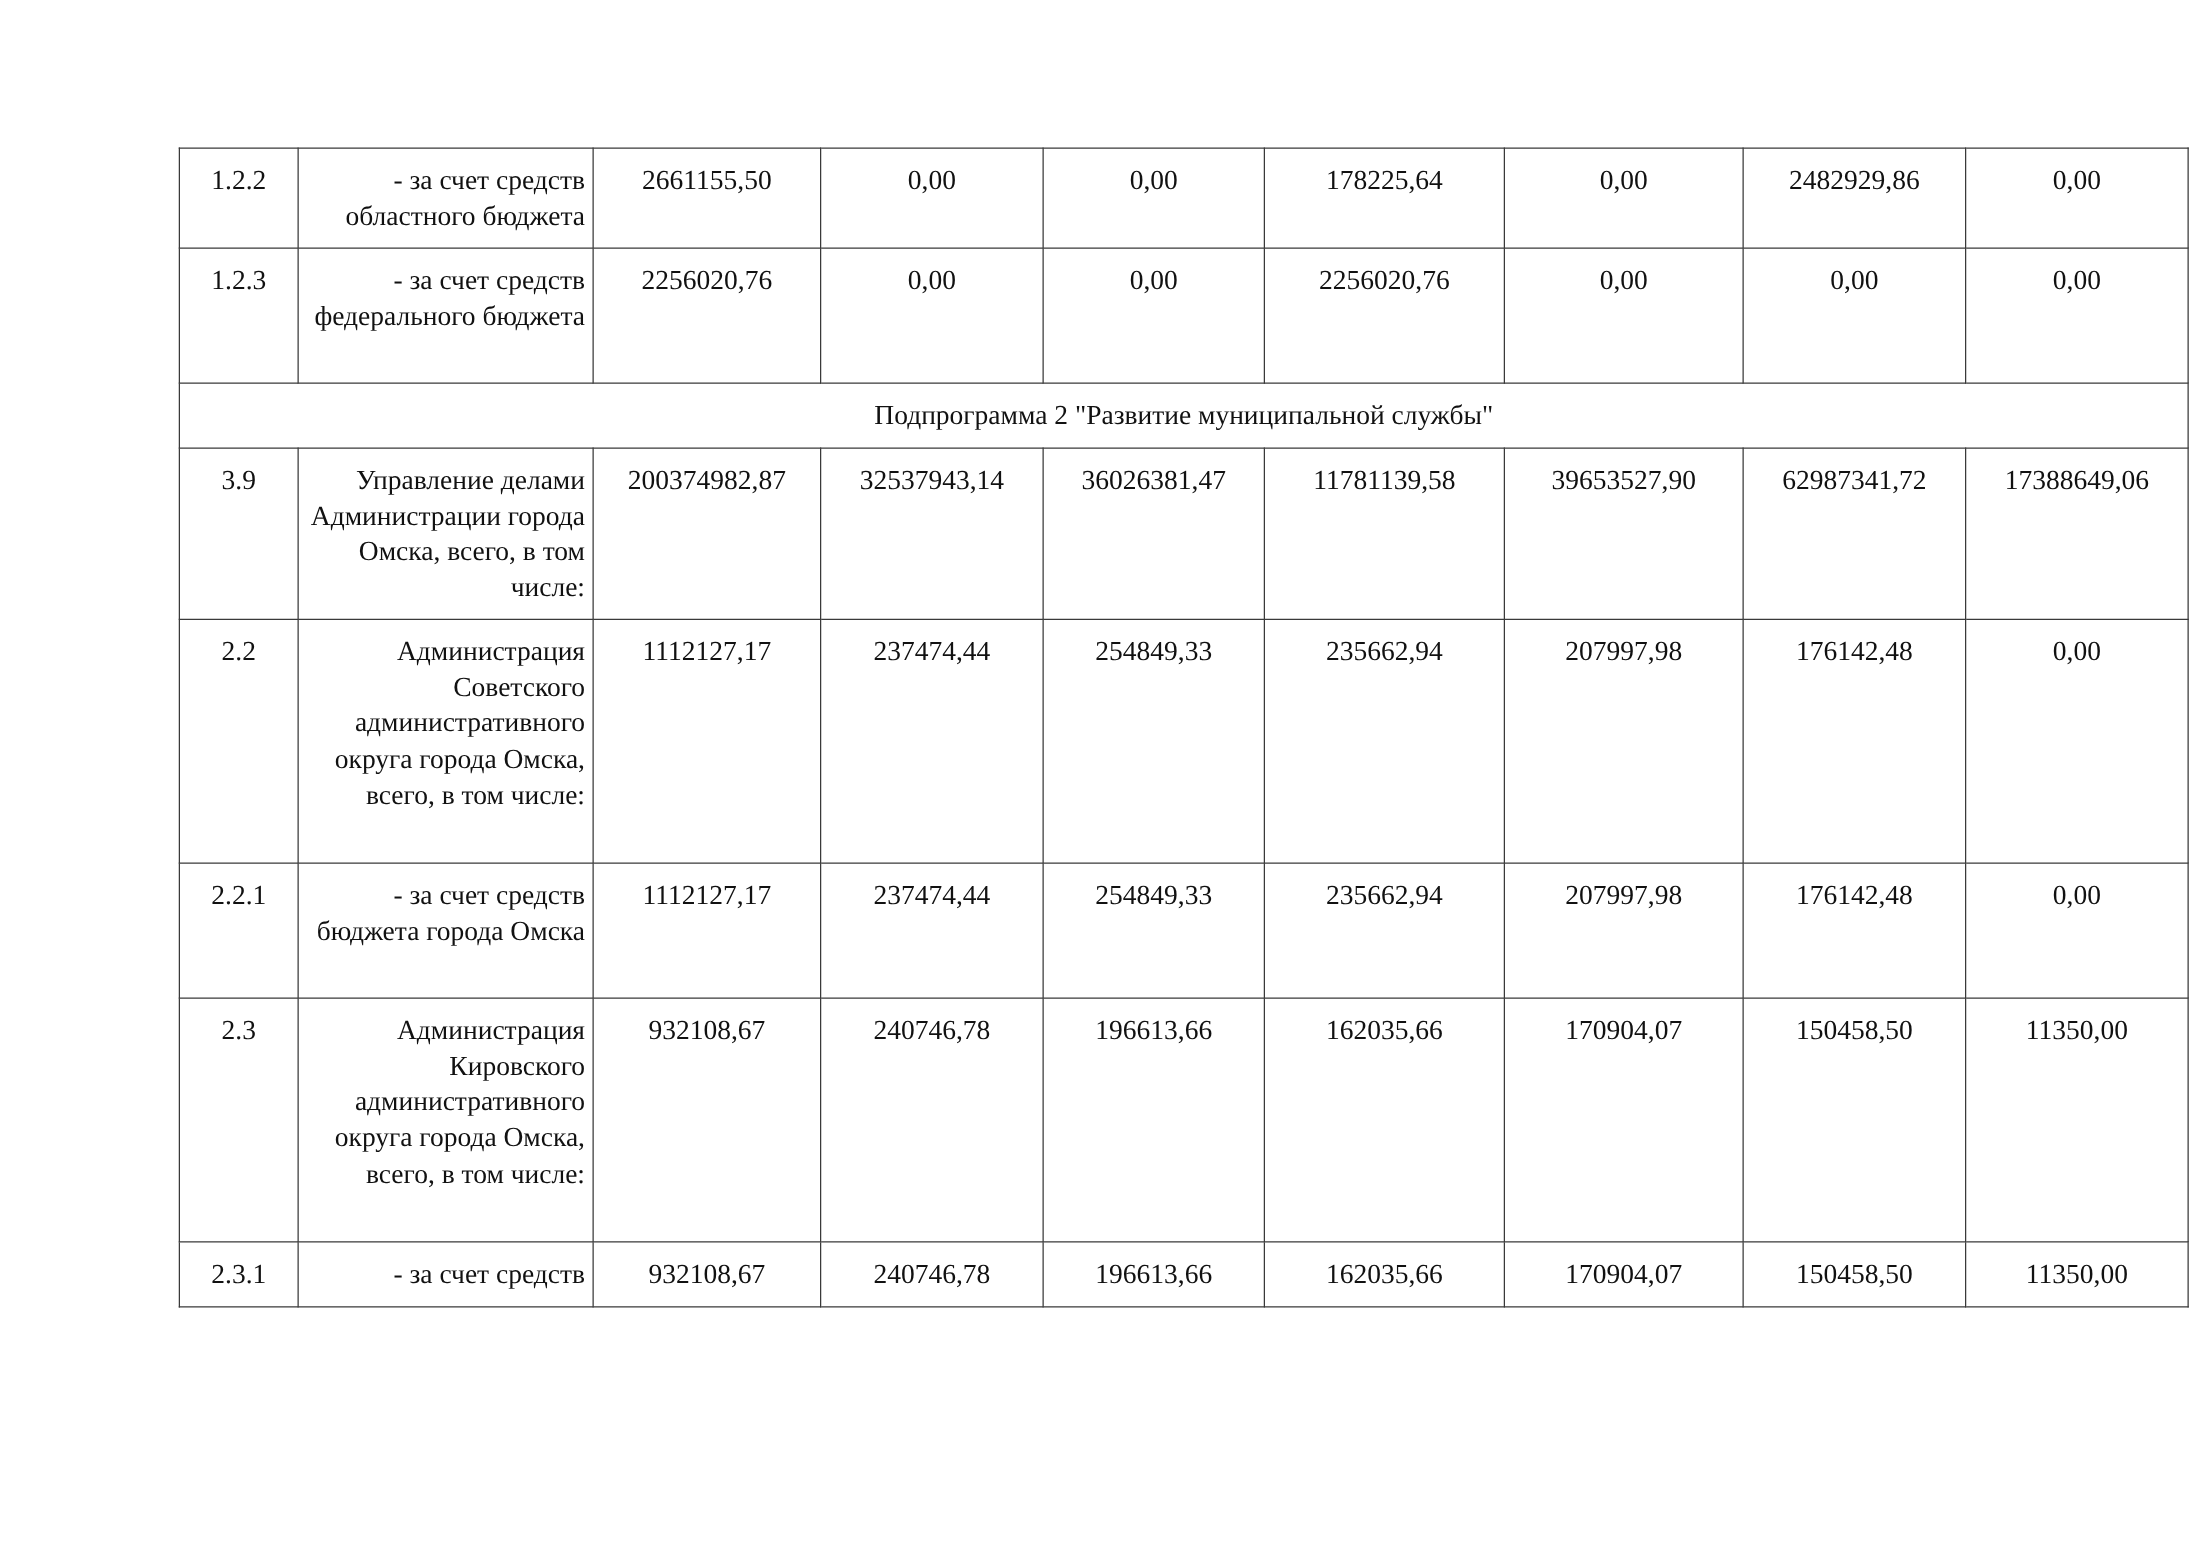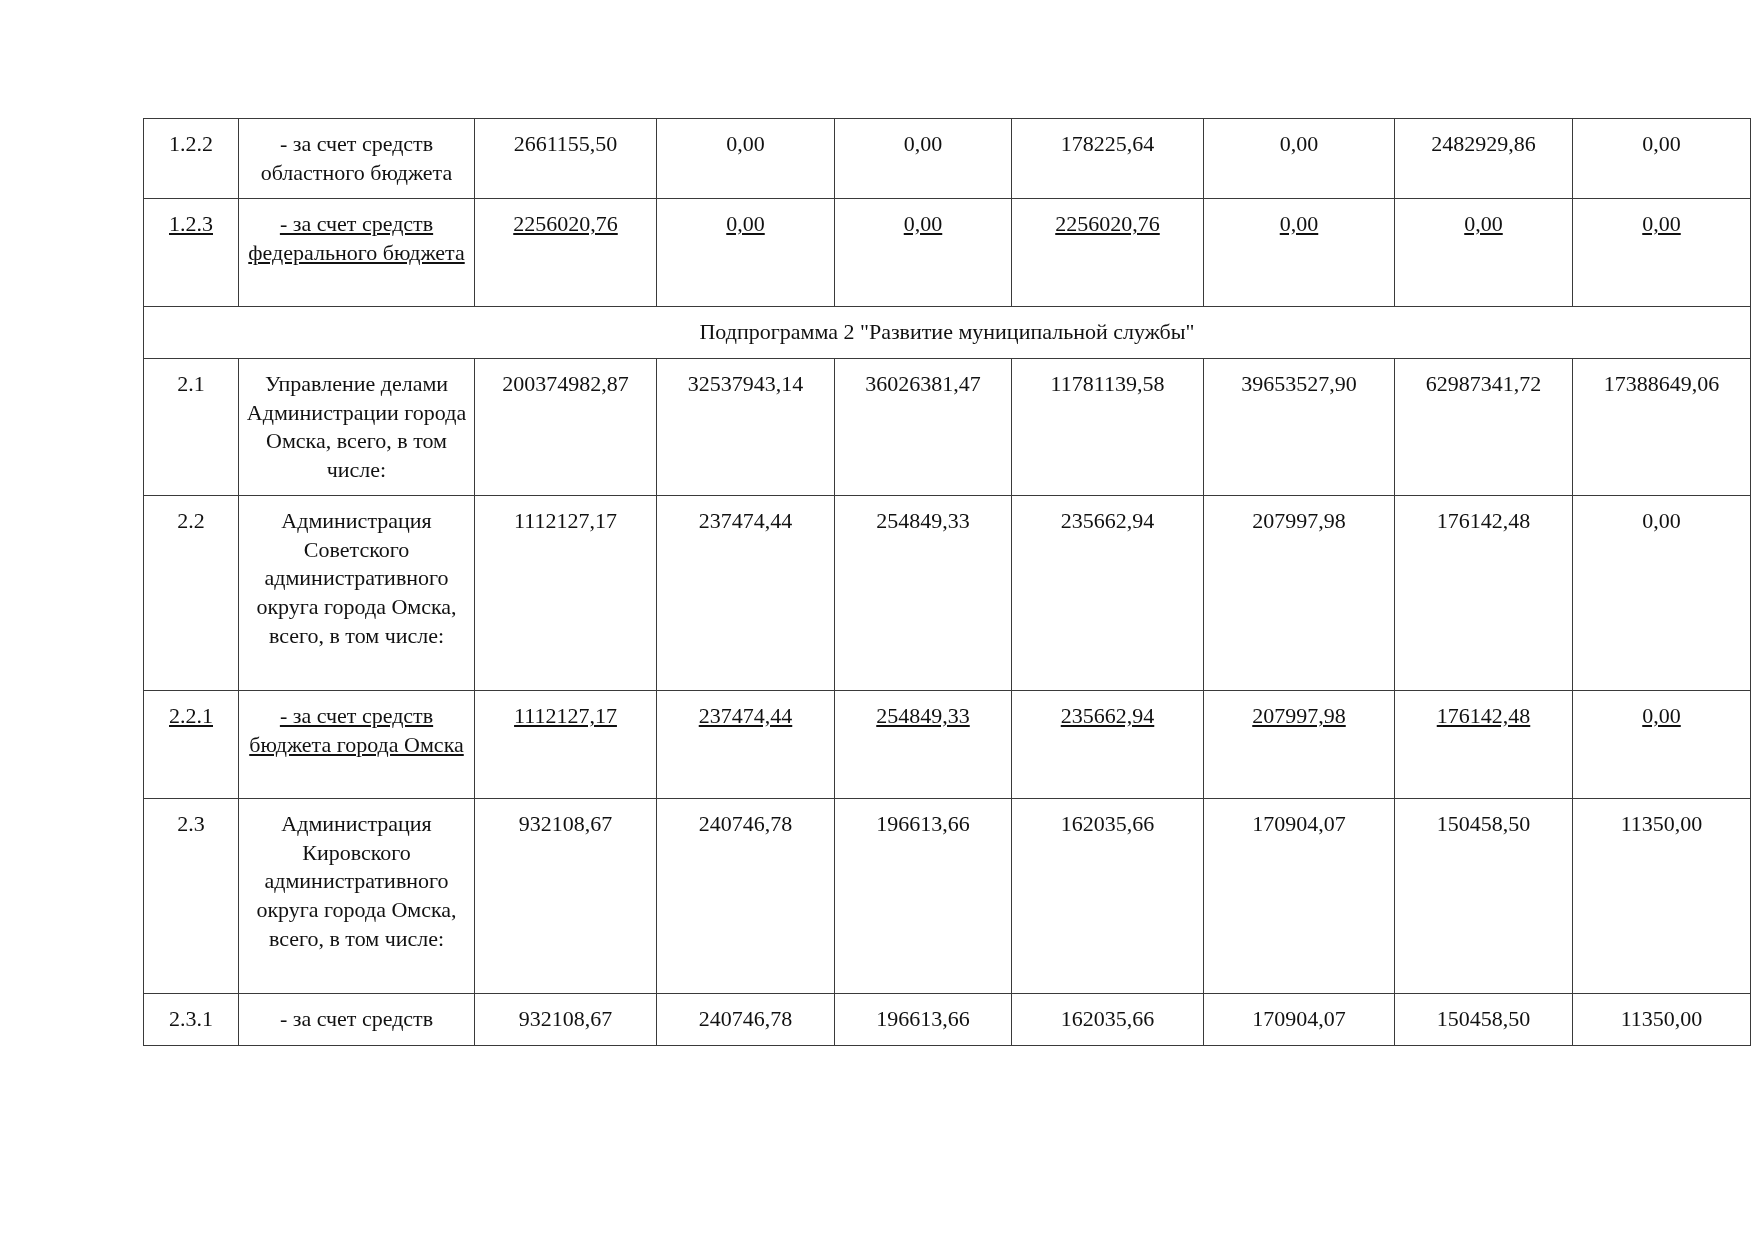--- a/index.html
+++ b/index.html
@@ -43,31 +43,31 @@
     td.num {
       text-align: center;
       white-space: nowrap;
       margin-left: 36px;
     }
     td.code {
       text-align: center;
       white-space: nowrap;
     }
     td.desc {
-      text-align: center;
+      text-align: right;
       padding-left: 6px;
       padding-right: 4px;
     }
     td.section {
       text-align: center;
       vertical-align: middle;
       padding: 0;
     }
     tr.h80 { height: 80px; }
-    tr.h108 { height: 108px; text-decoration: underline; }
+    tr.h108 { height: 108px; }
     tr.h52 { height: 52px; }
     tr.h137 { height: 137px; }
     tr.h195 { height: 195px; }
   </style>
 </head>
 <body>
 
 <div class="page">
   <table class="budget">
     <colgroup>
@@ -105,21 +105,21 @@
         <td class="num">0,00</td>
         <td class="num">0,00</td>
         <td class="num">0,00</td>
       </tr>
 
       <tr class="h52">
         <td class="section" colspan="9">Подпрограмма 2 "Развитие муниципальной службы"</td>
       </tr>
 
       <tr class="h137">
-        <td class="code">2.1</td>
+        <td class="code">3.9</td>
         <td class="desc">Управление делами Администрации города Омска, всего, в том числе:</td>
         <td class="num">200374982,87</td>
         <td class="num">32537943,14</td>
         <td class="num">36026381,47</td>
         <td class="num">11781139,58</td>
         <td class="num">39653527,90</td>
         <td class="num">62987341,72</td>
         <td class="num">17388649,06</td>
       </tr>
 

